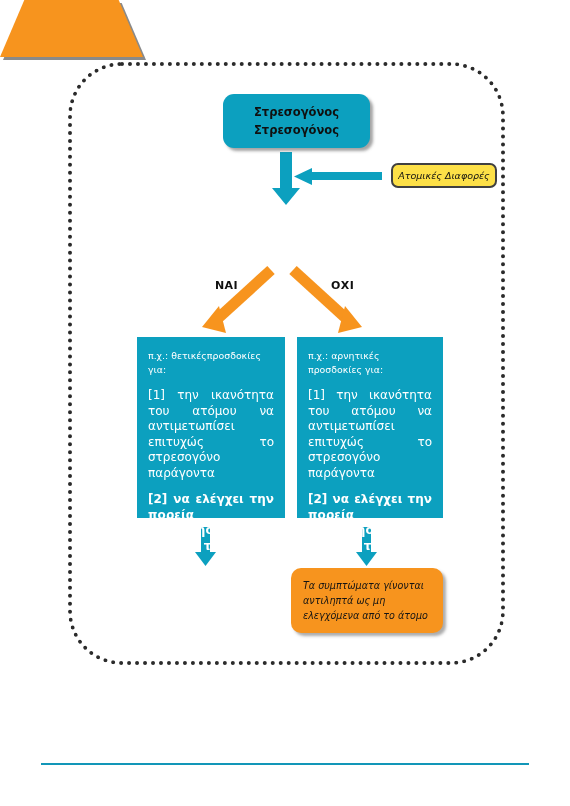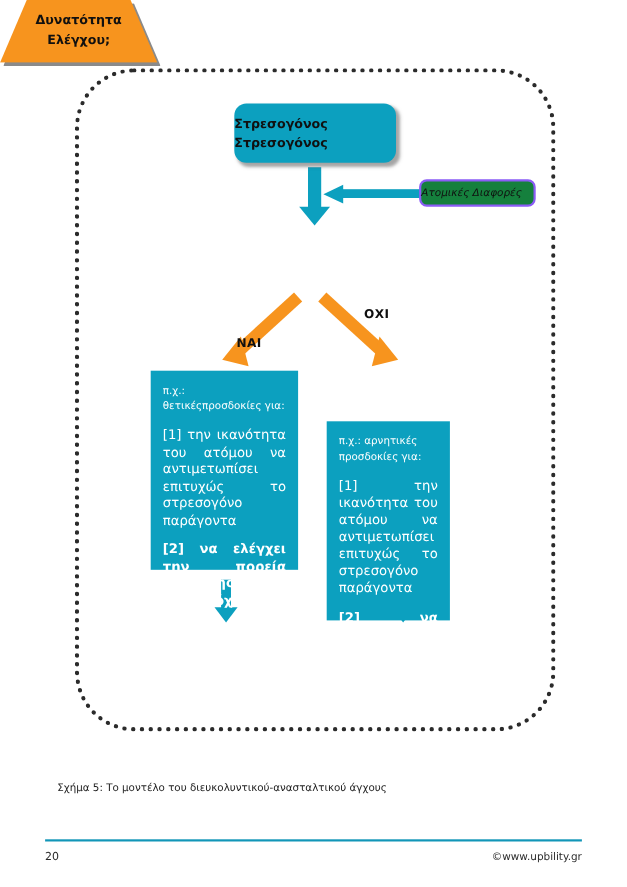--- a/index.html
+++ b/index.html
@@ -49,21 +49,22 @@
     left: 0;
     top: 0;
   }
 
   
   .node {
     position: absolute;
     box-sizing: border-box;
     display: flex;
     align-items: center;
-    justify-content: flex-start;
+    justify-content: center;
+    margin-left: 10px;
   }
 
   
   #stressor-node {
     left: 213px;
     top: 94px;
     width: 147px;
     height: 54px;
     background: #0CA0BF;
     border-radius: 11px;
@@ -76,22 +77,22 @@
     line-height: 18px;
     text-align: center;
   }
 
   
   #individual-diff-node {
     left: 381px;
     top: 163px;
     width: 106px;
     height: 25px;
-    background: #15803d;
-    border: 2px solid #8b5cf6;
+    background: #fde047;
+    border: 2px solid #404040;
     border-radius: 7px;
   }
   #individual-diff-node .node-text {
     color: #101010;
     font-style: italic;
     font-size: 9.5px;
     text-align: center;
     white-space: nowrap;
   }
 
@@ -132,42 +133,41 @@
   }
 
   
   .branch-label {
     position: absolute;
     font-weight: bold;
     font-size: 11px;
     color: #101010;
     letter-spacing: 0.4px;
   }
-  #branch-label-yes { left: 215px; top: 279px; margin-top: 26px; }
+  #branch-label-yes { left: 215px; top: 279px; }
   #branch-label-no  { left: 331px; top: 279px; text-align: center; }
 
   
   .expect-box {
     position: absolute;
     background: #0CA0BF;
     box-sizing: border-box;
     padding: 12px 11px 10px 11px;
   }
   #expect-box-positive {
     left: 137px;
     top: 337px;
-    width: 134px;
+    width: 148px;
     height: 181px;
   }
   #expect-box-negative {
     left: 297px;
     top: 337px;
-    width: 112px;
+    width: 146px;
     height: 181px;
-    margin-top: 46px;
   }
   .expect-box .lead {
     color: #ffffff;
     font-size: 9.4px;
     line-height: 14px;
     margin: 0 0 11px 0;
   }
   .expect-box .item {
     color: #ffffff;
     font-size: 12px;
@@ -296,45 +296,39 @@
       </div>
     </div>
 
     <div class="node" id="individual-diff-node">
       <div class="node-text">Ατομικές Διαφορές</div>
     </div>
 
     <div id="decision-node">
       <div class="trap-shadow"></div>
       <div class="trap-fill"></div>
-      <div class="node-text">
-        <span>Δυνατότητα</span><br>
-        <span>Ελέγχου;</span>
-      </div>
     </div>
 
     <div class="branch-label" id="branch-label-yes">ΝΑΙ</div>
     <div class="branch-label" id="branch-label-no">ΟΧΙ</div>
 
     <div class="expect-box" id="expect-box-positive">
       <p class="lead">π.χ.: θετικέςπροσδοκίες για:</p>
       <p class="item">[1] την ικανότητα του ατόμου να αντιμετωπίσει επιτυχώς το στρεσογόνο παράγοντα</p>
       <p class="item">[2] να ελέγχει την πορεία κατάκτησης των στόχων του</p>
     </div>
 
     <div class="expect-box" id="expect-box-negative">
       <p class="lead">π.χ.: αρνητικές προσδοκίες για:</p>
       <p class="item">[1] την ικανότητα του ατόμου να αντιμετωπίσει επιτυχώς το στρεσογόνο παράγοντα</p>
       <p class="item">[2] να ελέγχει την πορεία κατάκτησης των στόχων του</p>
     </div>
 
+    <div class="outcome-box" id="outcome-box-uncontrollable">
+      <div class="node-text">Τα συμπτώματα γίνονται αντιληπτά ως μη ελεγχόμενα από το άτομο</div>
+    </div>
 
   </div>
 
-  <div id="figure-caption">Σχήμα 5: Το μοντέλο του διευκολυντικού-ανασταλτικού άγχους</div>
 
   <div id="footer-rule"></div>
-  <div id="footer">
-    <span id="footer-page-number">20</span>
-    <span id="footer-copyright">©www.upbility.gr</span>
-  </div>
 
 </div>
 
 </body></html>

